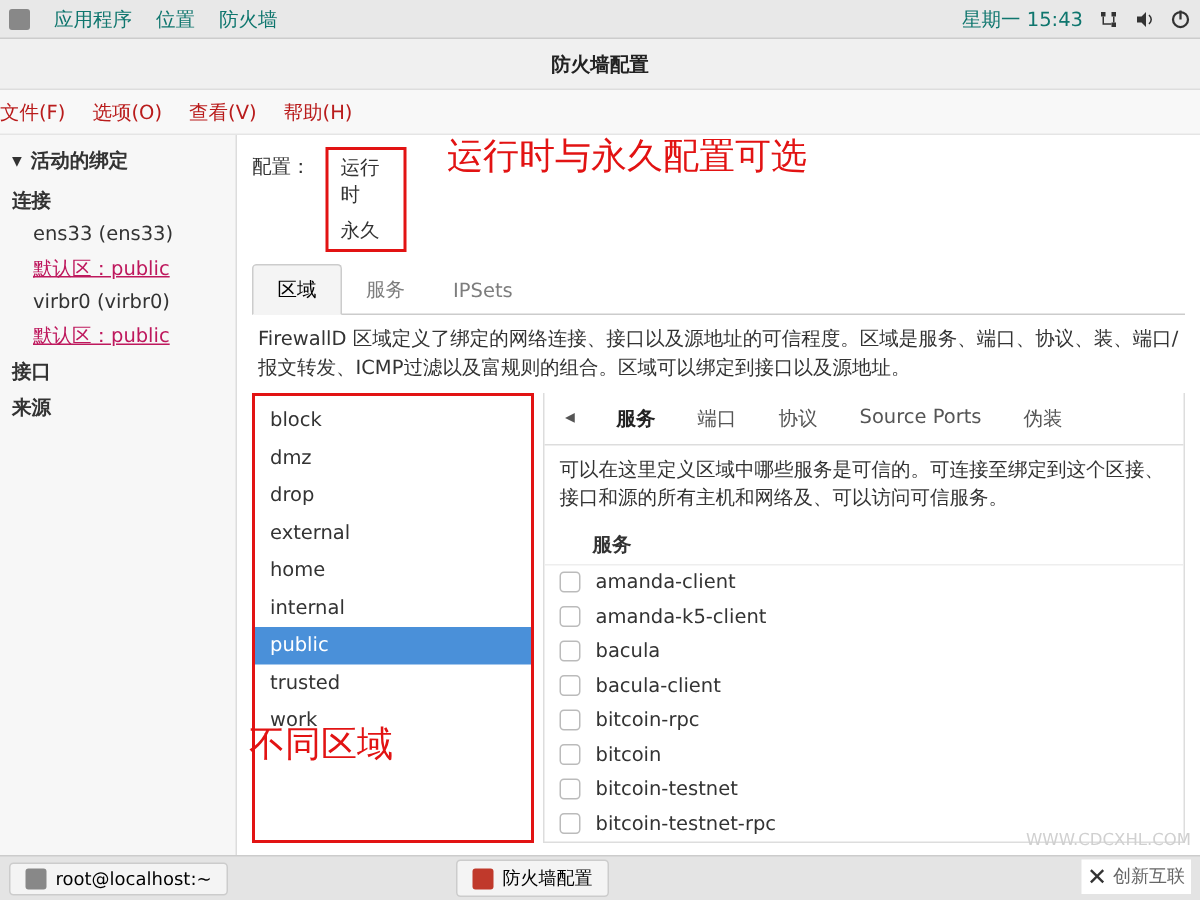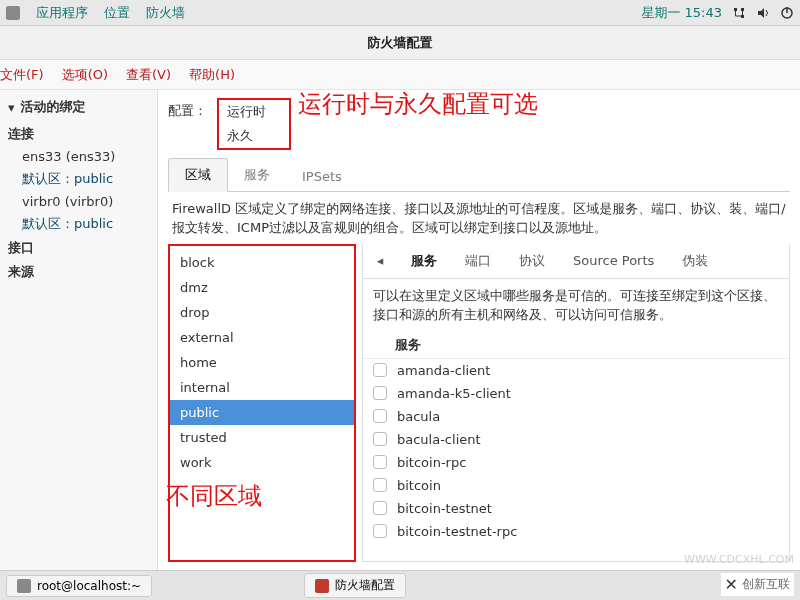--- a/index.html
+++ b/index.html
@@ -19,26 +19,26 @@
 
 .menu-bar { height: 30px; background: #f8f8f8; display: flex; align-items: center; gap: 18px; padding: 0 0; color: #b91c1c; border-bottom: 1px solid #e5e5e5; }
 .menu-bar span { cursor: pointer; }
 
 
 .main { display: flex; height: 480px; }
 .sidebar { width: 158px; border-right: 1px solid #ddd; background: #f7f7f7; padding: 8px 8px; color: #333; }
 .sidebar .header-row { display:flex; align-items:center; gap:6px; font-weight:bold; margin-bottom:6px; }
 .tree-item { padding: 3px 0; font-weight: bold; }
 .tree-sub { padding: 3px 0 3px 14px; }
-.tree-sub.def { color: #0c4a6e; }
+.tree-sub.def { color: #be185d; text-decoration: underline; }
 
 .content { flex: 1; display: flex; flex-direction: column; padding: 8px 10px; background: #fff; color: #333; position: relative; }
 .config-row { display:flex; align-items:flex-start; gap:10px; margin-bottom:6px; }
 .config-label { padding-top:4px; }
-.config-combo { border: 2px solid #e21313; width: 74px; background:#fff; }
+.config-combo { border: 2px solid #e21313; width: 54px; background:#fff; }
 .config-combo .opt { padding: 3px 8px; }
 
 .tabs { display:flex; align-items:flex-end; border-bottom: 1px solid #ccc; gap: 0; margin-top: 2px; }
 .tab { padding: 7px 16px; color: #7d7d7d; }
 .tab.active { color:#000000; background:#f4f4f4; border:1px solid #ccc; border-bottom:1px solid #f4f4f4; border-radius:3px 3px 0 0; margin-bottom:-1px; font-weight:normal; }
 
 .desc { padding: 8px 4px 6px; color:#333; line-height:1.45; }
 
 .lower { display:flex; flex:1; overflow:hidden; }
 .zone-list { width: 188px; border: 2px solid #e21313; background:#fff; padding: 4px 0; }

